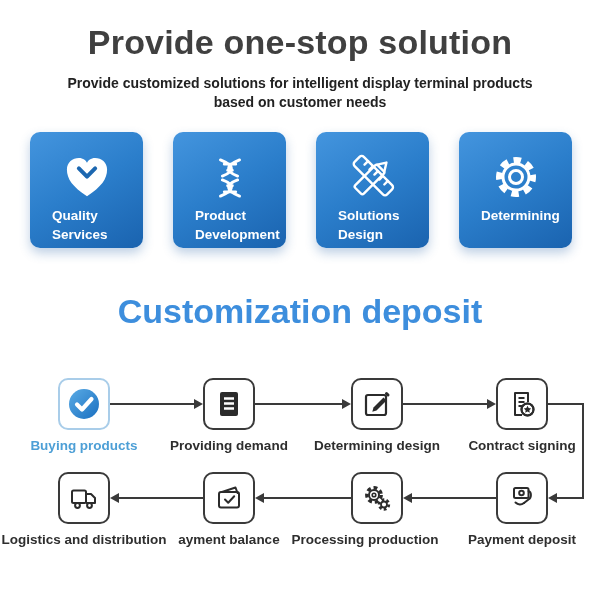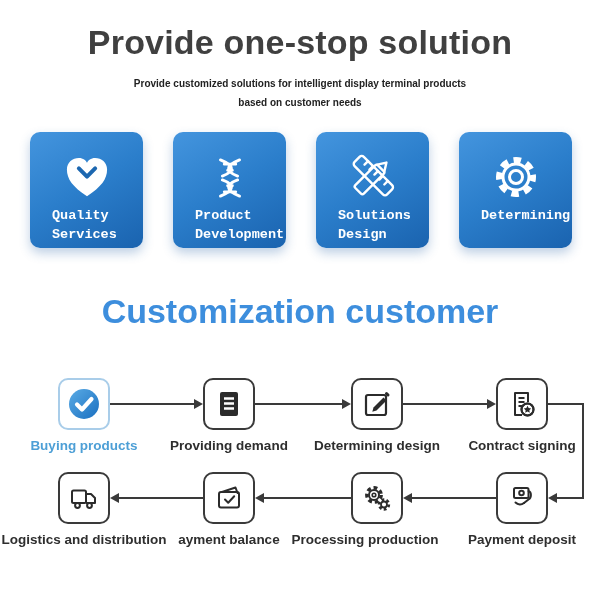--- a/index.html
+++ b/index.html
@@ -5,35 +5,35 @@
   html,body{margin:0;padding:0;}
   body{
     width:600px;height:600px;background:#ffffff;overflow:hidden;position:relative;
     font-family:"Liberation Sans","DejaVu Sans",sans-serif;
   }
   .hero-title{
     margin-top:22px;text-align:center;font-size:34px;line-height:40px;
     font-weight:bold;color:#404040;letter-spacing:.2px;
   }
   .hero-subtitle{
-    margin-top:12px;text-align:center;font-size:10px;line-height:19px;
+    margin-top:12px;text-align:center;font-size:14px;line-height:19px;
     font-weight:bold;color:#222;
   }
   .cards{
     display:flex;justify-content:space-between;
     margin:20px 28px 0 30px;
   }
   .card{
     width:113px;height:116px;border-radius:10px;box-sizing:border-box;
     background:linear-gradient(150deg,#4495de 0%,#2b7ecb 48%,#1a63af 100%);
     box-shadow:0 5px 11px rgba(35,95,165,.30);
     color:#fff;
   }
   .card-icon{height:60px;display:flex;align-items:flex-end;justify-content:center;padding-top:8px;}
-  .card-label{padding:6px 0 0 22px;font-size:13.5px;line-height:19px;font-weight:bold;font-family:Liberation Mono, monospace;}
+  .card-label{padding:6px 0 0 22px;font-size:13.5px;line-height:19px;font-weight:bold;}
   .process-title{
     margin-top:44px;text-align:center;font-size:34px;line-height:38px;
     font-weight:bold;color:#3d8edd;
   }
   .flow{position:relative;height:230px;margin-top:40px;}
   .fbox{
     position:absolute;width:52px;height:52px;box-sizing:border-box;background:#fff;
     border:2px solid #3a3a3a;border-radius:10px;
     display:flex;align-items:center;justify-content:center;
   }
@@ -120,21 +120,21 @@
         <circle cx="23" cy="23" r="6.5" stroke-width="3"></circle>
       </svg>
     </div>
     <div class="card-label">
       <div>Determining</div>
     </div>
   </div>
 
 </div>
 
-<div class="process-title">Customization customer</div>
+<div class="process-title">Customization deposit</div>
 
 <div class="flow">
 
   <div class="fbox hl" style="left:58px;top:8px">
     <svg width="34" height="34" viewBox="0 0 34 34">
       <defs>
         <linearGradient id="ccg" x1="0" y1="0" x2="1" y2="1">
           <stop offset="0" stop-color="#5aabe5"></stop>
             <stop offset="1" stop-color="#1a6fc0"></stop>
         </linearGradient>

